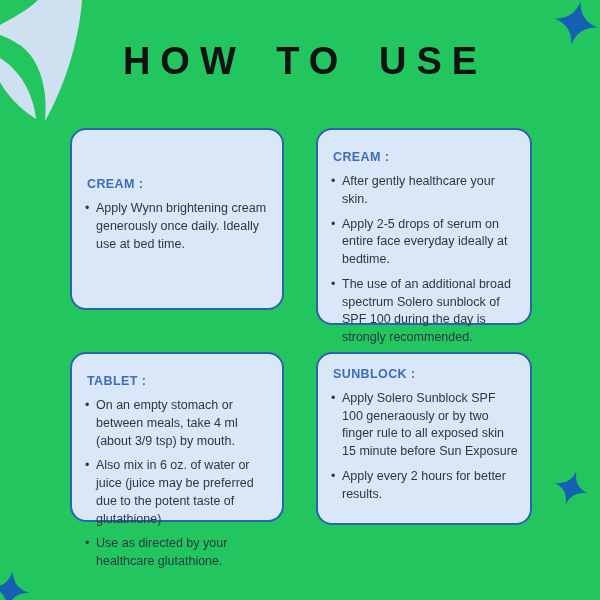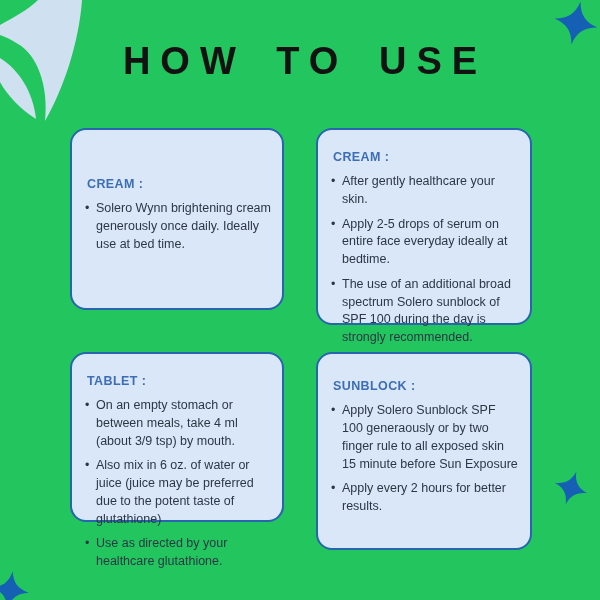--- a/index.html
+++ b/index.html
@@ -23,21 +23,21 @@
   .card{
     position:absolute;box-sizing:border-box;
     background:#d9e7f8;border:2px solid #2765ae;border-radius:16px;
     padding:20px 11px 12px 13px;
     display:flex;flex-direction:column;
   }
   .card.v-center{justify-content:center;padding-top:12px;}
   .pos-tl{left:70px;top:128px;width:214px;height:182px;}
   .pos-tr{left:316px;top:128px;width:216px;height:197px;}
   .pos-bl{left:70px;top:352px;width:214px;height:170px;}
-  .pos-br{left:316px;top:352px;width:216px;height:198px;}
+  .pos-br{left:316px;top:352px;width:216px;height:173px;}
   .card-title{
     color:#3d6eb5;font-weight:bold;font-size:12.5px;
     letter-spacing:.4px;margin:0 0 9px 2px;
   }
   .bullet{display:flex;margin:0 0 7px 0;color:#2b3844;font-size:12.5px;line-height:1.42;}
   .bullet .dot{flex:none;width:11px;text-align:left;color:#2b3844;}
   .bullet .txt{flex:1;}
 </style>
 </head>
 <body>
@@ -58,21 +58,21 @@
   <svg class="star star-bl" viewBox="0 0 100 100" aria-hidden="true">
     <path fill="#155fb5" d="M50,0 C56,30 70,44 100,50 C70,56 56,70 50,100 C44,70 30,56 0,50 C30,44 44,30 50,0 Z"></path>
   </svg>
 
   <h1 class="page-title">HOW TO USE</h1>
 
   <section class="card pos-tl v-center">
     <div class="card-title">CREAM :</div>
     <div class="bullet">
       <span class="dot">•</span>
-      <span class="txt">Solero Wynn brightening cream generously once daily. Ideally use at bed time.</span>
+      <span class="txt">Apply Wynn brightening cream generously once daily. Ideally use at bed time.</span>
     </div>
   </section>
 
   <section class="card pos-tr">
     <div class="card-title">CREAM :</div>
     <div class="bullet">
       <span class="dot">•</span>
       <span class="txt">After gently healthcare your skin.</span>
     </div>
     <div class="bullet">

